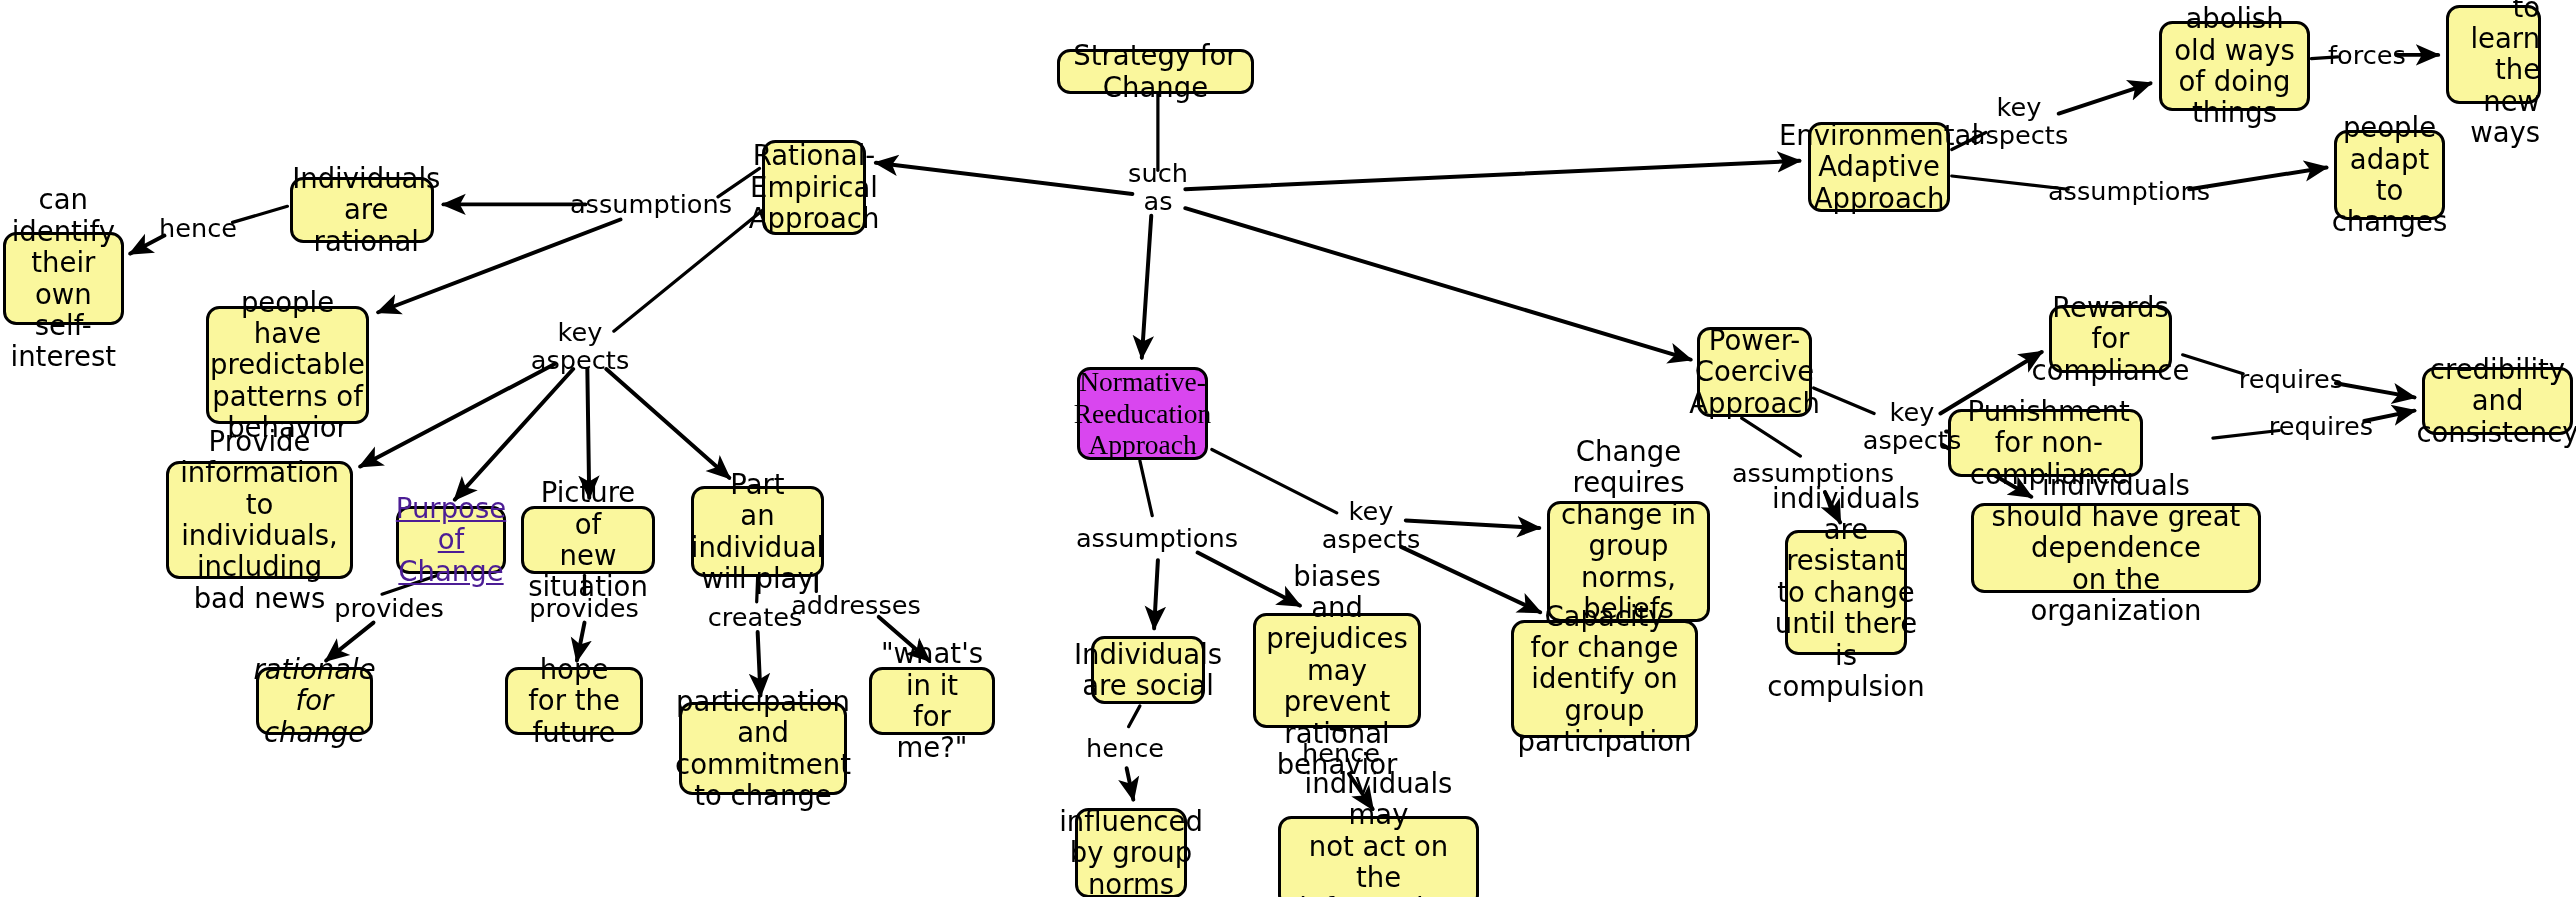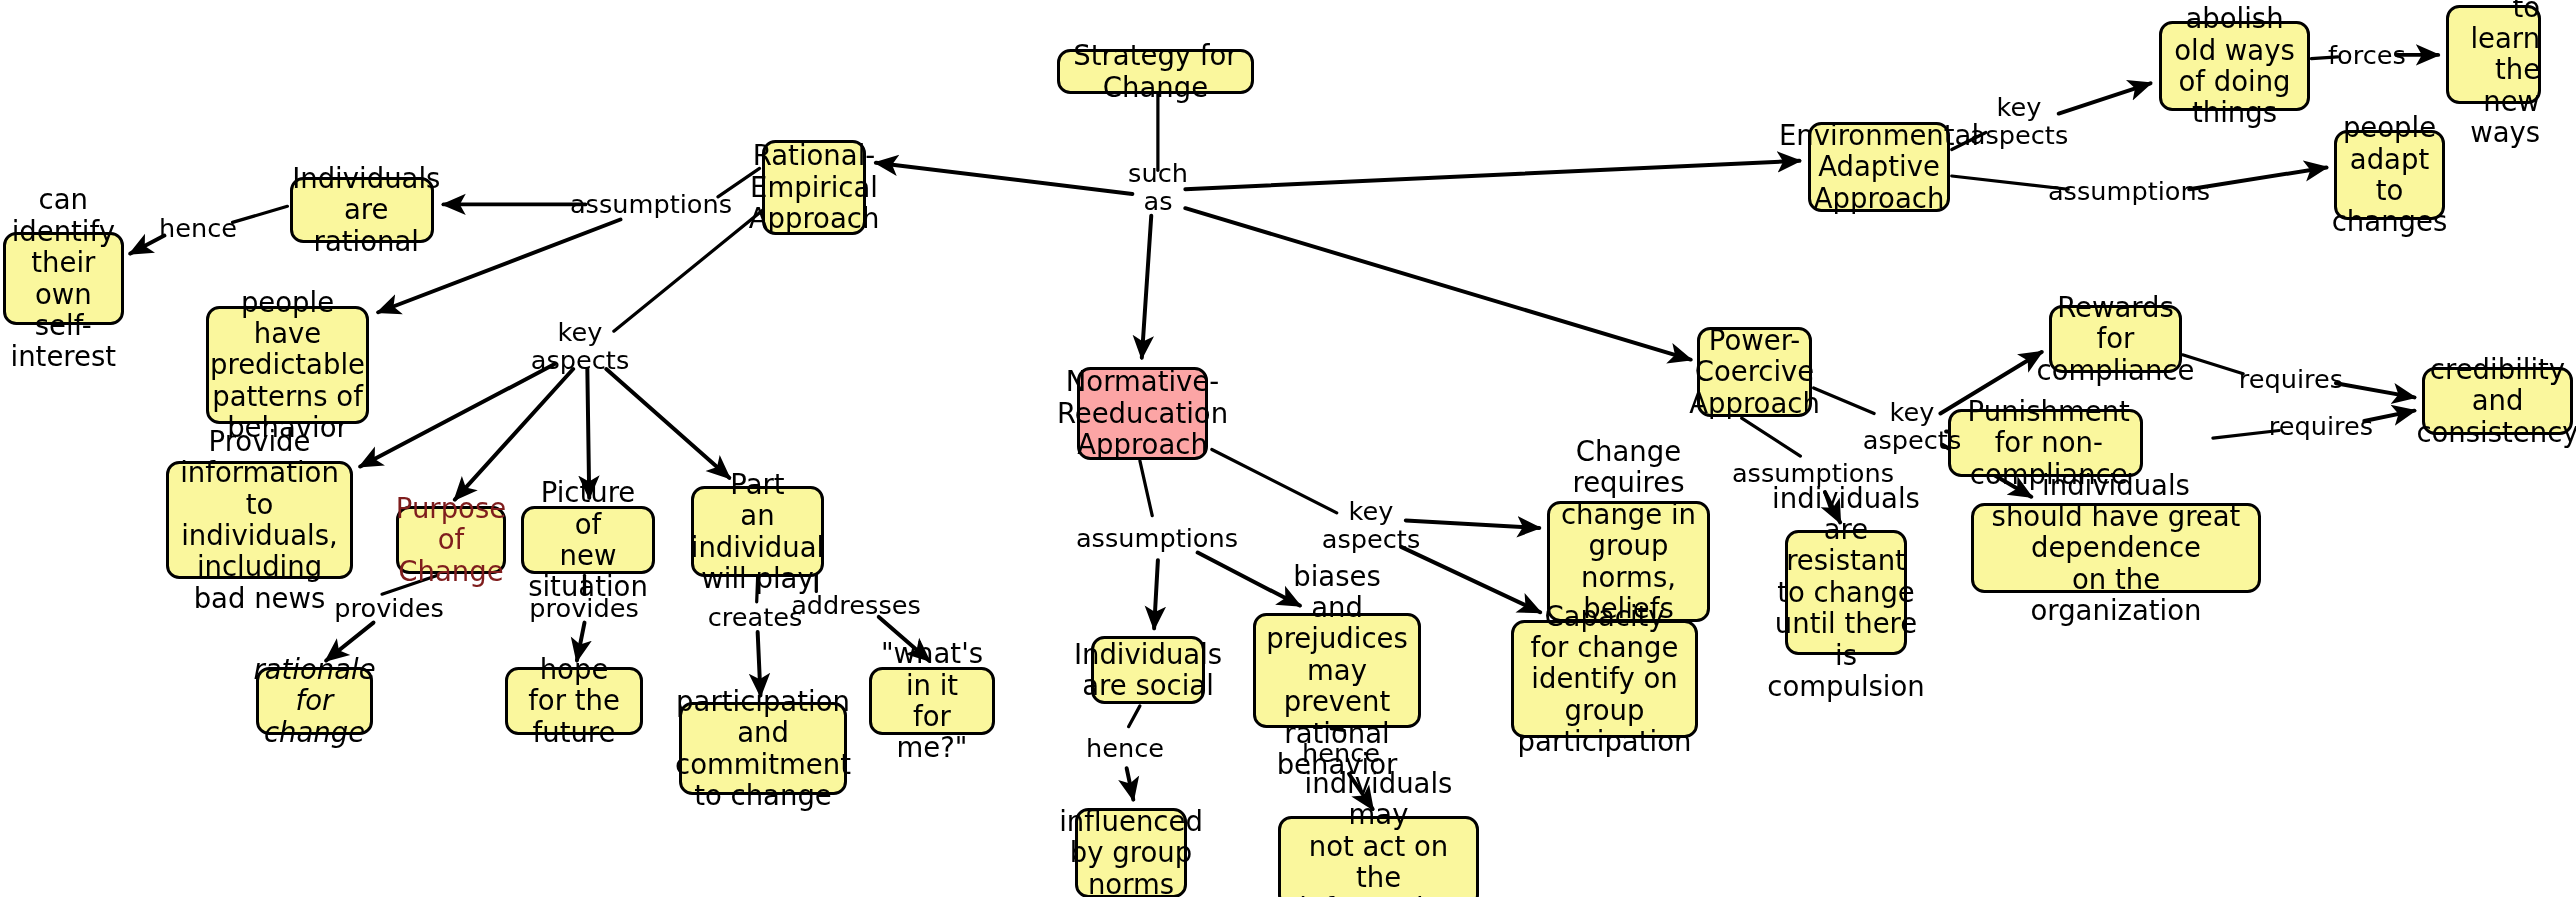--- a/index.html
+++ b/index.html
@@ -128,37 +128,37 @@
 their own
 self-interest</div>
       <div class="node" style="left: 206px; top: 306px; width: 163px; height: 118px; background: rgb(250, 247, 157); border-color: rgb(0, 0, 0); color: rgb(0, 0, 0);">people
 have predictable
 patterns of
 behavior</div>
       <div class="node" style="left: 166px; top: 461px; width: 187px; height: 118px; background: rgb(250, 247, 157); border-color: rgb(0, 0, 0); color: rgb(0, 0, 0);">Provide
 information
 to individuals,
 including bad news</div>
-      <div class="node" style="left: 396px; top: 506px; width: 110px; height: 68px; background: rgb(250, 247, 157); border-color: rgb(0, 0, 0); color: #7f1d1d;">Purpose
+      <div class="node" style="left: 396px; top: 506px; width: 110px; height: 68px; background: rgb(250, 247, 157); border-color: rgb(0, 0, 0); color: #4c1d95; text-decoration: underline;">Purpose
 of Change</div>
       <div class="node" style="left: 521px; top: 506px; width: 134px; height: 68px; background: rgb(250, 247, 157); border-color: rgb(0, 0, 0); color: rgb(0, 0, 0);">Picture of
 new situation</div>
       <div class="node" style="left: 691px; top: 486px; width: 133px; height: 91px; background: rgb(250, 247, 157); border-color: rgb(0, 0, 0); color: rgb(0, 0, 0);">Part
 an individual
 will play</div>
       <div class="node" style="left: 256px; top: 667px; width: 117px; height: 68px; background: rgb(250, 247, 157); border-color: rgb(0, 0, 0); color: rgb(0, 0, 0); font-style: italic;">rationale
 for change</div>
       <div class="node" style="left: 505px; top: 667px; width: 138px; height: 68px; background: rgb(250, 247, 157); border-color: rgb(0, 0, 0); color: rgb(0, 0, 0);">hope for the
 future</div>
       <div class="node" style="left: 679px; top: 702px; width: 168px; height: 93px; background: rgb(250, 247, 157); border-color: rgb(0, 0, 0); color: rgb(0, 0, 0);">participation
 and commitment
 to change</div>
       <div class="node" style="left: 869px; top: 667px; width: 126px; height: 68px; background: rgb(250, 247, 157); border-color: rgb(0, 0, 0); color: rgb(0, 0, 0);">"what's in it
 for me?"</div>
-      <div class="node" style="left: 1077px; top: 367px; width: 131px; height: 93px; background: #fca5a5; border-color: rgb(0, 0, 0); color: rgb(0, 0, 0);">Normative-
+      <div class="node" style="left: 1077px; top: 367px; width: 131px; height: 93px; background: #d946ef; border-color: rgb(0, 0, 0); color: rgb(0, 0, 0); font-family: Liberation Serif, serif;">Normative-
 Reeducation
 Approach</div>
       <div class="node" style="left: 1091px; top: 636px; width: 114px; height: 68px; background: rgb(250, 247, 157); border-color: rgb(0, 0, 0); color: rgb(0, 0, 0);">Individuals
 are social</div>
       <div class="node" style="left: 1253px; top: 613px; width: 168px; height: 115px; background: rgb(250, 247, 157); border-color: rgb(0, 0, 0); color: rgb(0, 0, 0);">biases
 and prejudices
 may prevent
 rational behavior</div>
       <div class="node" style="left: 1075px; top: 808px; width: 112px; height: 90px; background: rgb(250, 247, 157); border-color: rgb(0, 0, 0); color: rgb(0, 0, 0);">influenced
 by group
@@ -176,21 +176,21 @@
 identify on
 group participation</div>
       <div class="node" style="left: 1697px; top: 327px; width: 115px; height: 90px; background: rgb(250, 247, 157); border-color: rgb(0, 0, 0); color: rgb(0, 0, 0);">Power-
 Coercive
 Approach</div>
       <div class="node" style="left: 1785px; top: 530px; width: 122px; height: 125px; background: rgb(250, 247, 157); border-color: rgb(0, 0, 0); color: rgb(0, 0, 0);">individuals
 are resistant
 to change
 until there is
 compulsion</div>
-      <div class="node" style="left: 2049px; top: 305px; width: 133px; height: 68px; background: rgb(250, 247, 157); border-color: rgb(0, 0, 0); color: rgb(0, 0, 0);">Rewards for
+      <div class="node" style="left: 2049px; top: 305px; width: 123px; height: 68px; background: rgb(250, 247, 157); border-color: rgb(0, 0, 0); color: rgb(0, 0, 0);">Rewards for
 compliance</div>
       <div class="node" style="left: 1948px; top: 409px; width: 195px; height: 68px; background: rgb(250, 247, 157); border-color: rgb(0, 0, 0); color: rgb(0, 0, 0); padding-left: 16px;">Punishment
 for non-compliance</div>
       <div class="node" style="left: 1971px; top: 503px; width: 290px; height: 90px; background: rgb(250, 247, 157); border-color: rgb(0, 0, 0); color: rgb(0, 0, 0);">individuals
 should have great dependence
 on the organization</div>
       <div class="node" style="left: 2422px; top: 367px; width: 151px; height: 68px; background: rgb(250, 247, 157); border-color: rgb(0, 0, 0); color: rgb(0, 0, 0);">credibility
 and consistency</div>
       <div class="node" style="left: 1808px; top: 122px; width: 142px; height: 90px; background: rgb(250, 247, 157); border-color: rgb(0, 0, 0); color: rgb(0, 0, 0);">Environmental
 Adaptive

